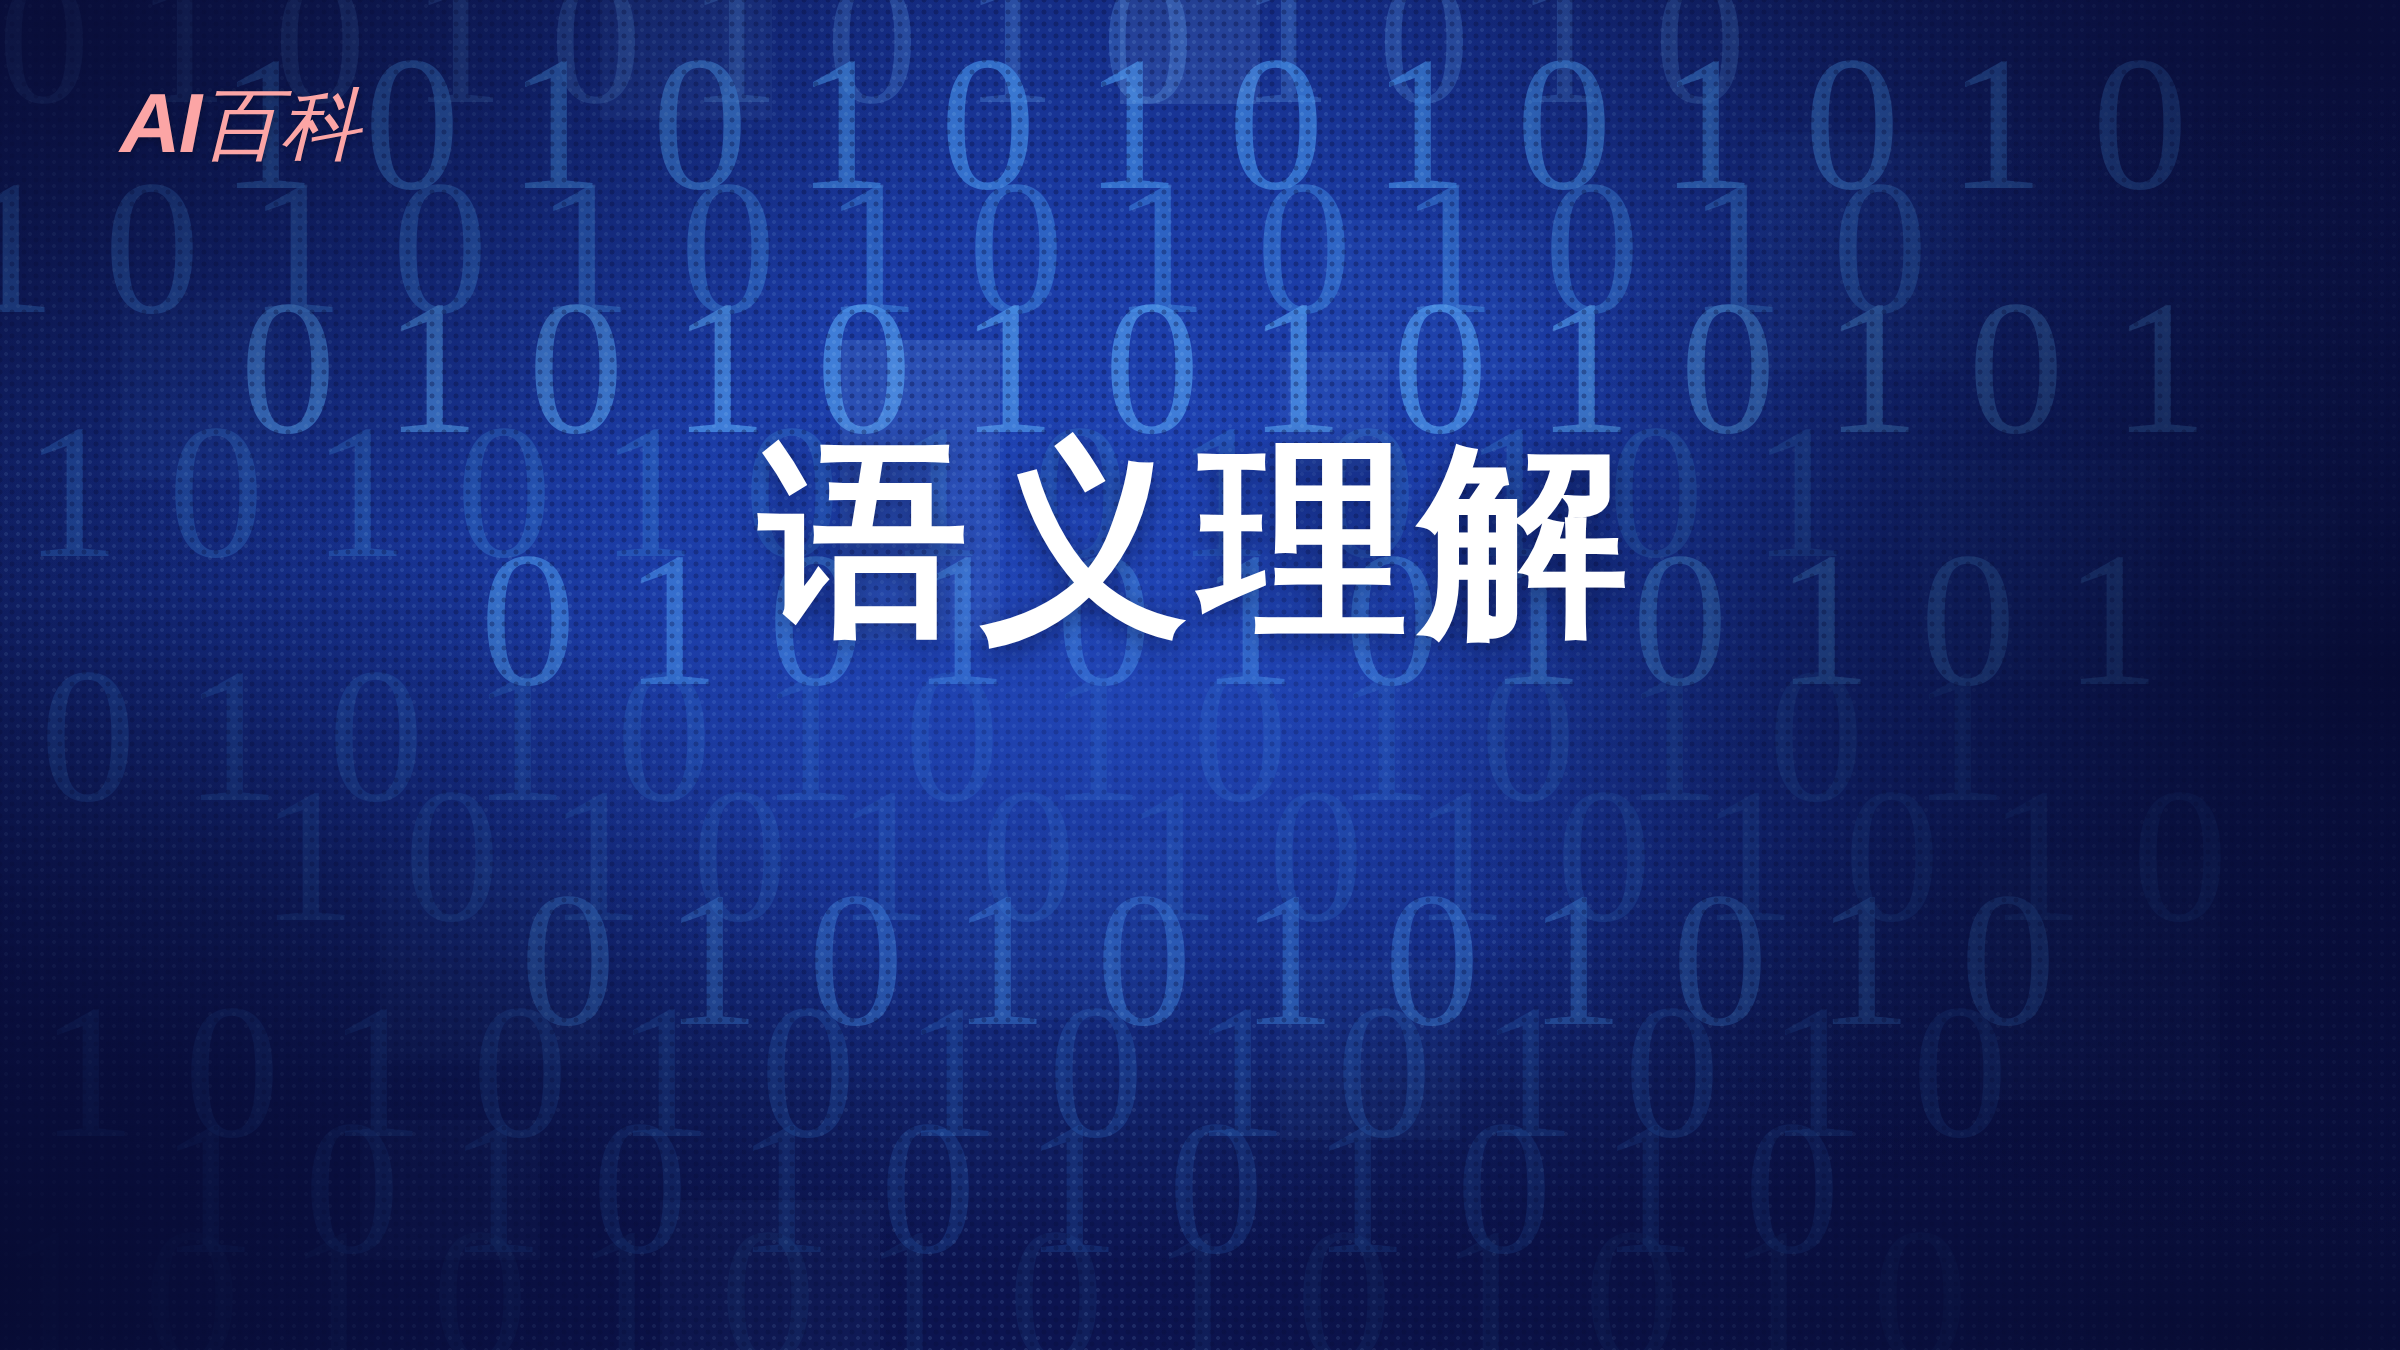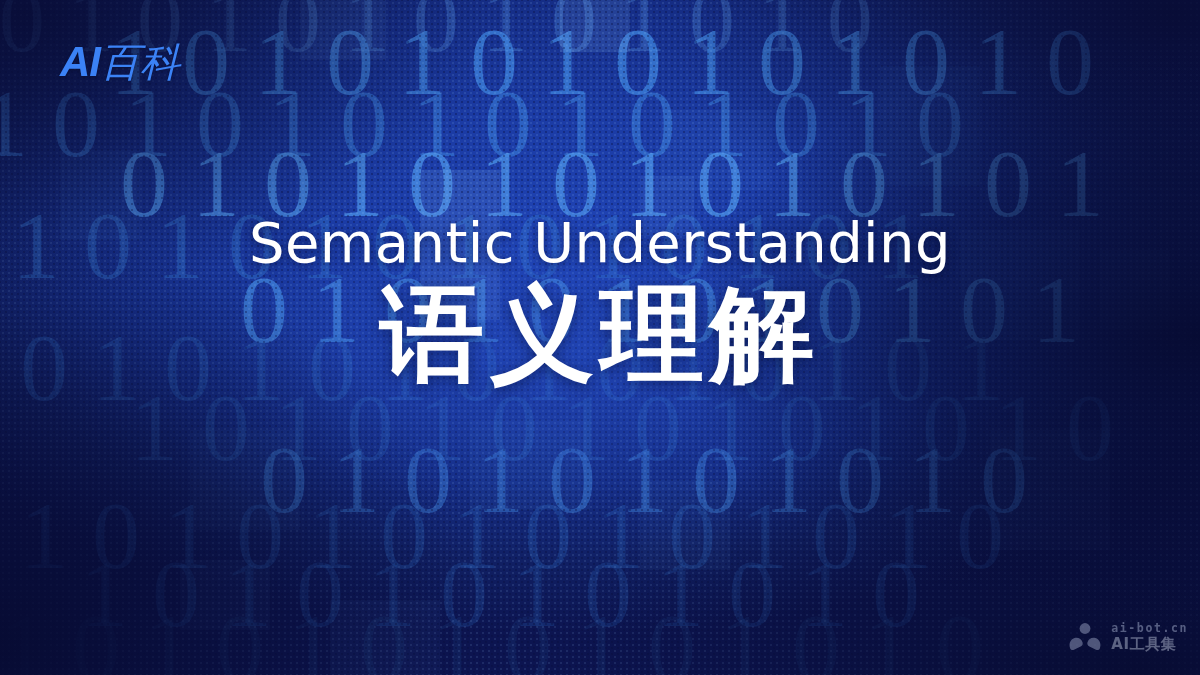--- a/index.html
+++ b/index.html
@@ -72,21 +72,21 @@
   
   .glow{
     position:absolute; inset:0;
     background:radial-gradient(ellipse 40% 34% at 46% 52%, rgba(40,80,200,.38) 0%, rgba(40,80,200,0) 70%);
   }
 
   
   .logo{
     position:absolute; left:60px; top:41px;
     display:flex; align-items:baseline;
-    color:#3b82f6;
+    color:#fca5a5;
     font-weight:700;
     font-style:italic;
     font-size:42px;
     letter-spacing:-1px;
     line-height:1;
     text-shadow:0 1px 3px rgba(0,0,0,.25);
   }
   .logo .cn{
     font-size:40px;
     letter-spacing:0px;
@@ -186,29 +186,17 @@
   <div class="dots2"></div>
   <div class="glow"></div>
   <div class="bg-vignette"></div>
 
   <div class="logo">
     <span>AI</span>
     <span class="cn">百科</span>
   </div>
 
   <div class="titles">
-    <div class="title-en">Semantic Understanding</div>
     <div class="title-cn">语义理解</div>
   </div>
 
-  <div class="watermark">
-    <svg class="wm-mark" viewBox="0 0 34 30">
-      <circle cx="17" cy="6.5" r="5.4" fill="#b9c3e0"></circle>
-      <path d="M2.2 26.4 C0.4 22.2 2.4 17.2 6.6 16.0 C10.2 15.0 13.6 17.0 14.6 20.6 C15.0 22.2 14.2 23.8 12.6 24.6 L6.0 27.8 C4.6 28.5 2.9 28.0 2.2 26.4 Z" fill="#b9c3e0"></path>
-      <path d="M31.8 26.4 C33.6 22.2 31.6 17.2 27.4 16.0 C23.8 15.0 20.4 17.0 19.4 20.6 C19.0 22.2 19.8 23.8 21.4 24.6 L28.0 27.8 C29.4 28.5 31.1 28.0 31.8 26.4 Z" fill="#b9c3e0"></path>
-    </svg>
-    <div class="wm-text">
-      <span class="wm-url">ai-bot.cn</span>
-      <span class="wm-name">AI工具集</span>
-    </div>
-  </div>
 
 </div>
 
 </body></html>

